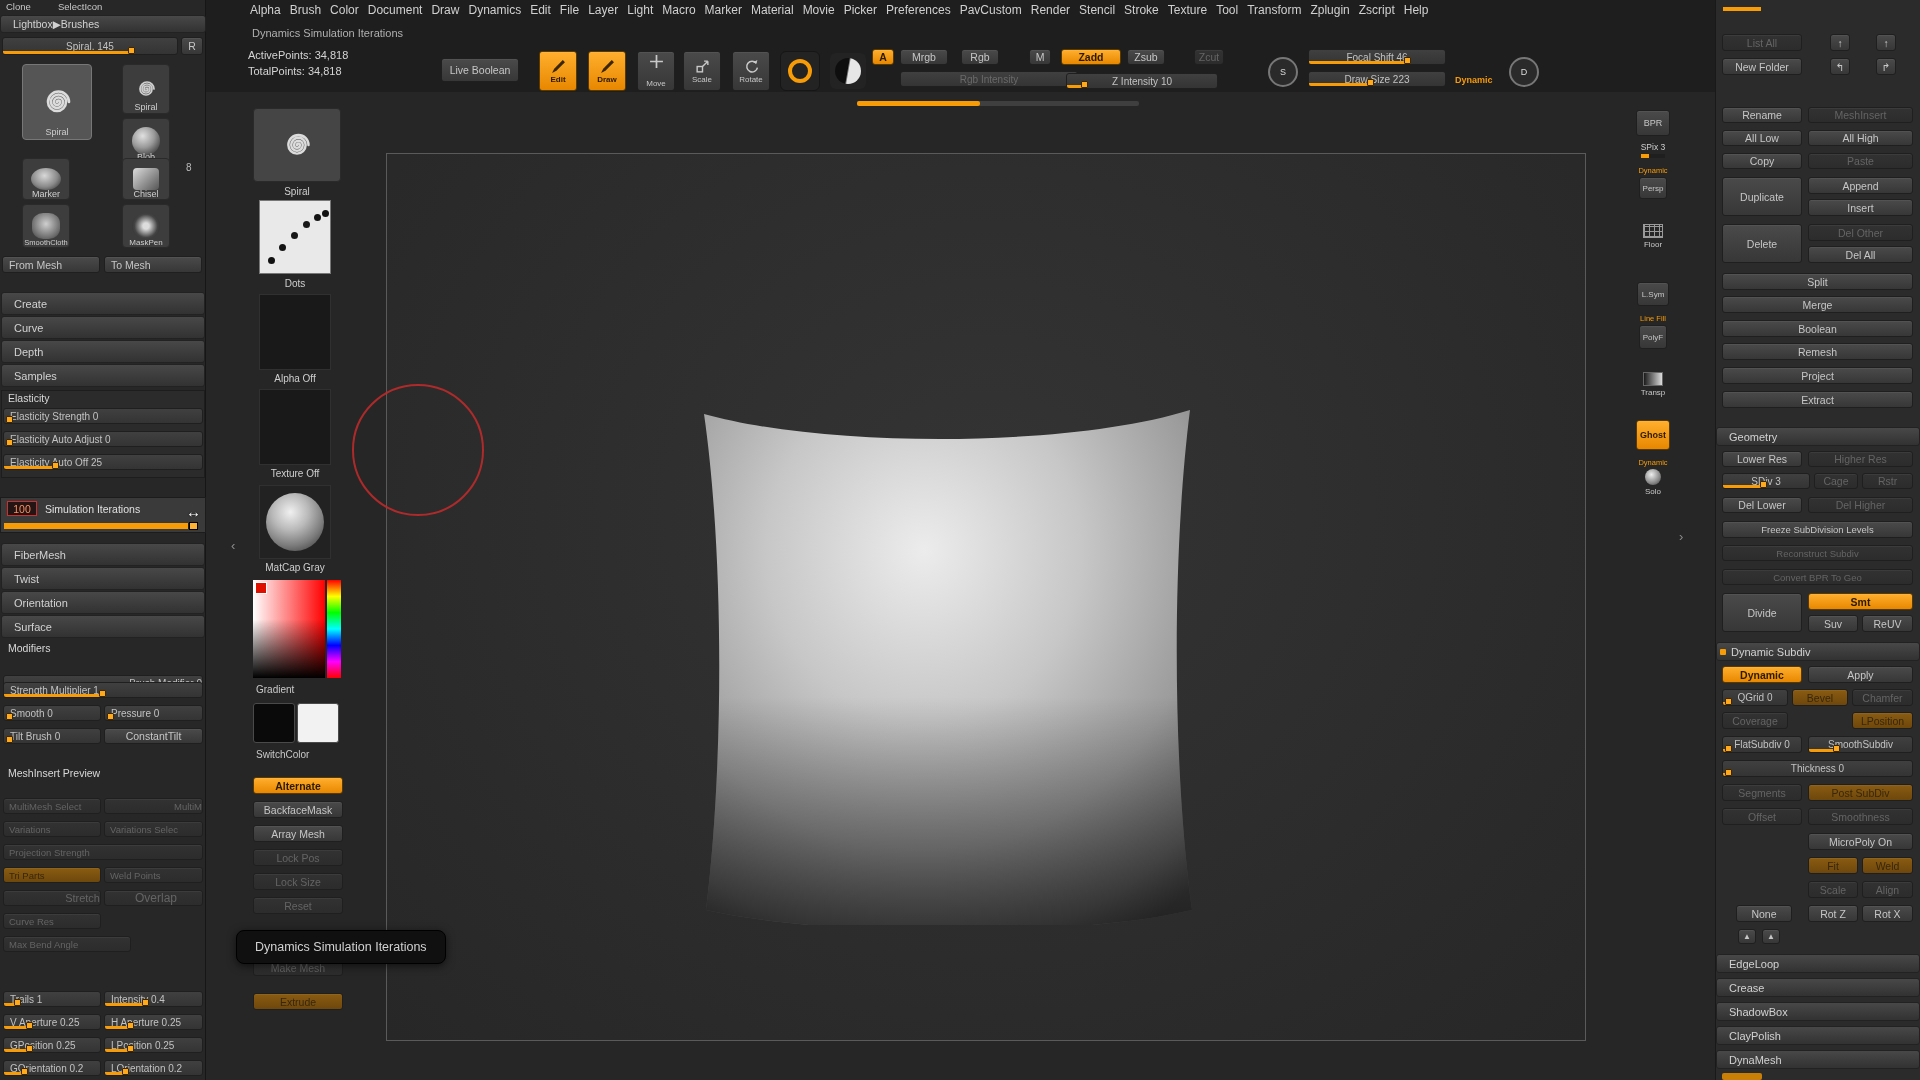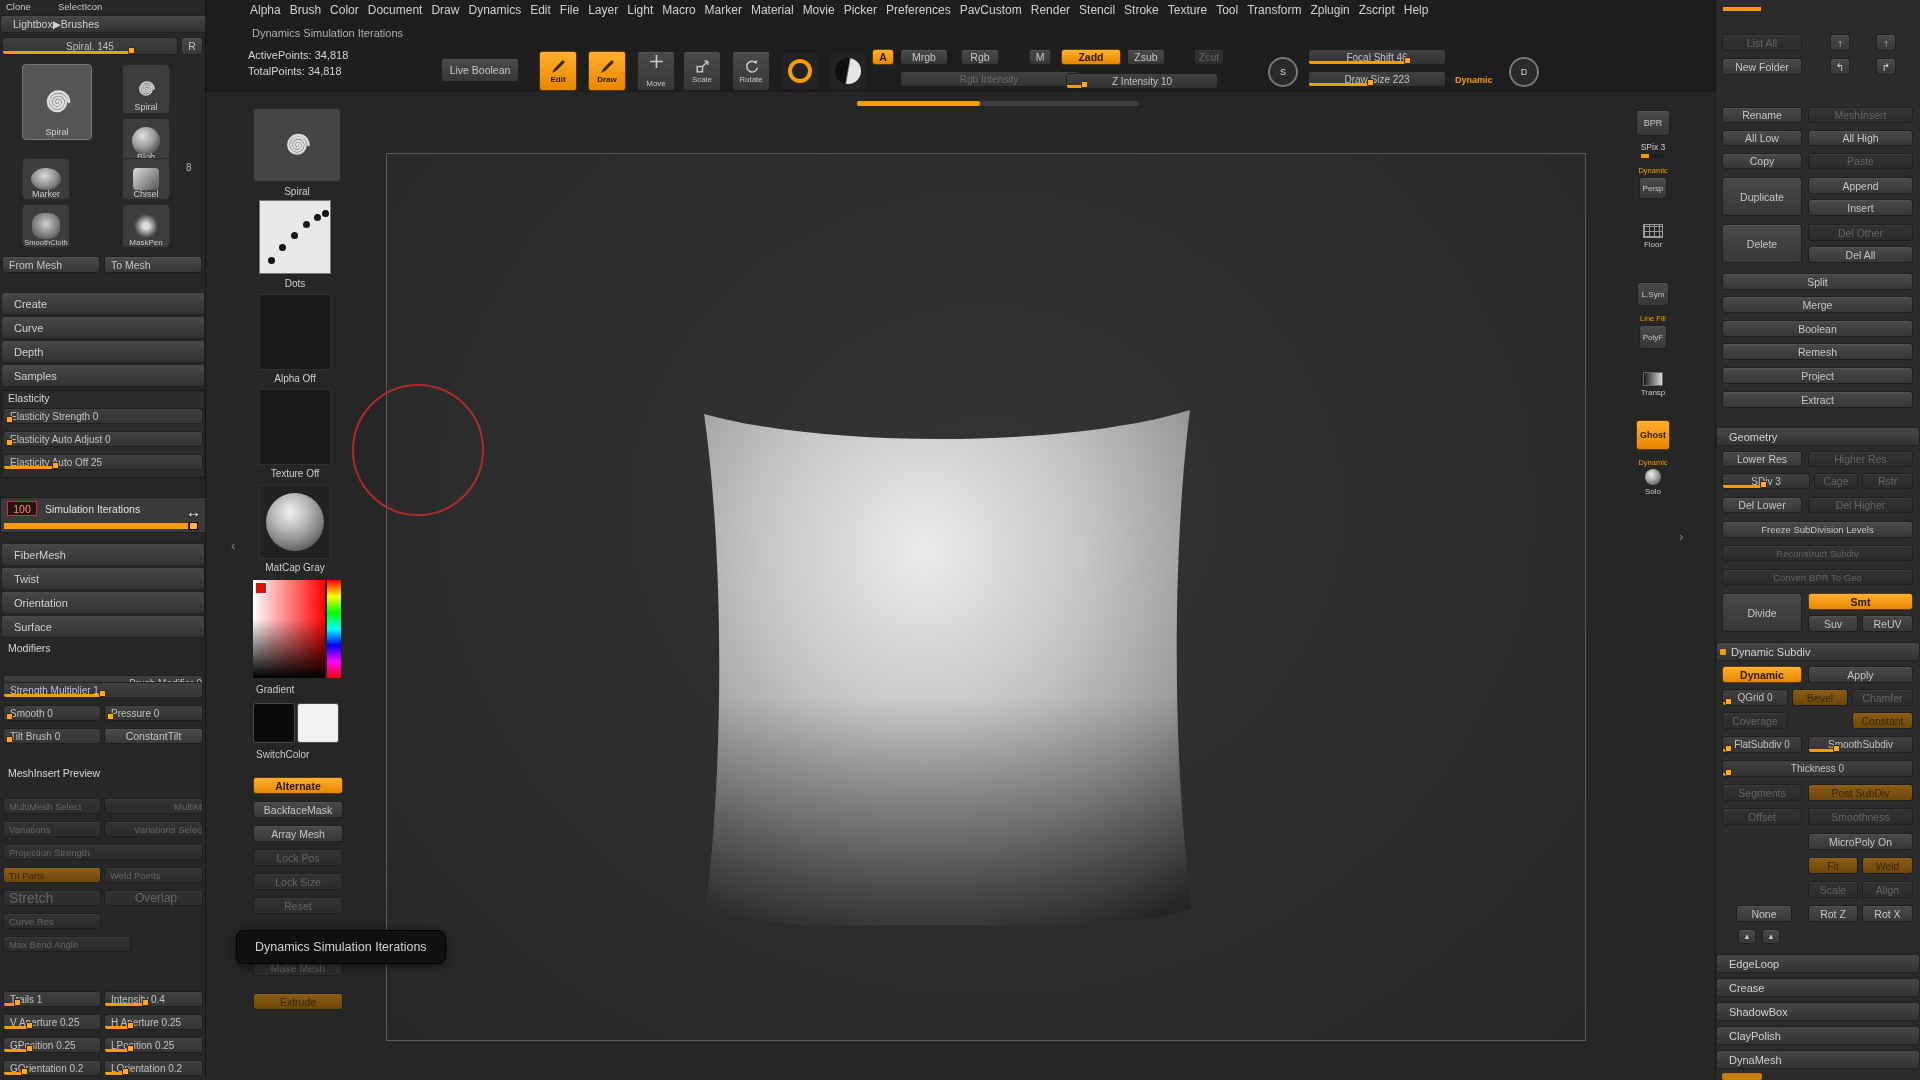--- a/index.html
+++ b/index.html
@@ -319,33 +319,33 @@
 <div class="tx" style="left:8px;top:767px;font-size:10.5px;color:#d8d8d8">MeshInsert Preview</div>
 <div class="b dis" style="left:3px;top:798px;width:98px;height:16px;font-size:9.5px;justify-content:flex-start;padding-left:5px">
     <span>MultiMesh Select</span>
   </div>
 <div class="b dis" style="left:104px;top:798px;width:99px;height:16px;font-size:9.5px;justify-content:flex-end;padding-left:5px">
     <span>MultiM</span>
   </div>
 <div class="b dis" style="left:3px;top:821px;width:98px;height:16px;font-size:9.5px;justify-content:flex-start;padding-left:5px">
     <span>Variations</span>
   </div>
-<div class="b dis" style="left:104px;top:821px;width:99px;height:16px;font-size:9.5px;justify-content:flex-end;padding-left:5px">
+<div class="b dis" style="left:104px;top:821px;width:99px;height:16px;font-size:9.5px;justify-content:flex-start;padding-left:5px">
     <span>Variations Selec</span>
   </div>
 <div class="b dis" style="left:3px;top:844px;width:200px;height:16px;font-size:9.5px;justify-content:flex-start;padding-left:5px">
     <span>Projection Strength</span>
   </div>
 <div class="b dim" style="left:3px;top:867px;width:98px;height:16px;font-size:9.5px;justify-content:flex-start;padding-left:5px">
     <span>Tri Parts</span>
   </div>
 <div class="b dis" style="left:104px;top:867px;width:99px;height:16px;font-size:9.5px;justify-content:flex-start;padding-left:5px">
     <span>Weld Points</span>
   </div>
-<div class="b dis" style="left:3px;top:890px;width:98px;height:16px;font-size:14px;justify-content:flex-start;padding-left:5px">
+<div class="b dis" style="left:3px;top:890px;width:98px;height:16px;font-size:11px;justify-content:flex-end;padding-left:5px">
     <span>Stretch</span>
   </div>
 <div class="b dis" style="left:104px;top:890px;width:99px;height:16px;font-size:12px;justify-content:center;padding-left:5px">
     <span>Overlap</span>
   </div>
 <div class="b dis" style="left:3px;top:913px;width:98px;height:16px;font-size:9.5px;justify-content:flex-start;padding-left:5px">
     <span>Curve Res</span>
   </div>
 <div class="b dis" style="left:3px;top:936px;width:128px;height:16px;font-size:9.5px;justify-content:flex-start;padding-left:5px">
     <span>Max Bend Angle</span>
@@ -627,21 +627,21 @@
 <div class="b dim" style="left:1792px;top:689px;width:56px;height:17px">
     <span>Bevel</span>
   </div>
 <div class="b dis" style="left:1852px;top:689px;width:61px;height:17px">
     <span>Chamfer</span>
   </div>
 <div class="b dis" style="left:1722px;top:712px;width:66px;height:17px">
     <span>Coverage</span>
   </div>
 <div class="b dim" style="left:1852px;top:712px;width:61px;height:17px">
-    <span>Constant</span>
+    <span>LPosition</span>
   </div>
 <div class="sl" style="left:1722px;top:736px;width:80px;height:17px">
     <span>FlatSubdiv 0</span>
     <i style="width:4%"></i>
     <u style="left:2px"></u>
   </div>
 <div class="sl" style="left:1808px;top:736px;width:105px;height:17px">
     <span>SmoothSubdiv</span>
     <i style="width:25%"></i>
     <u style="left:23%"></u>

